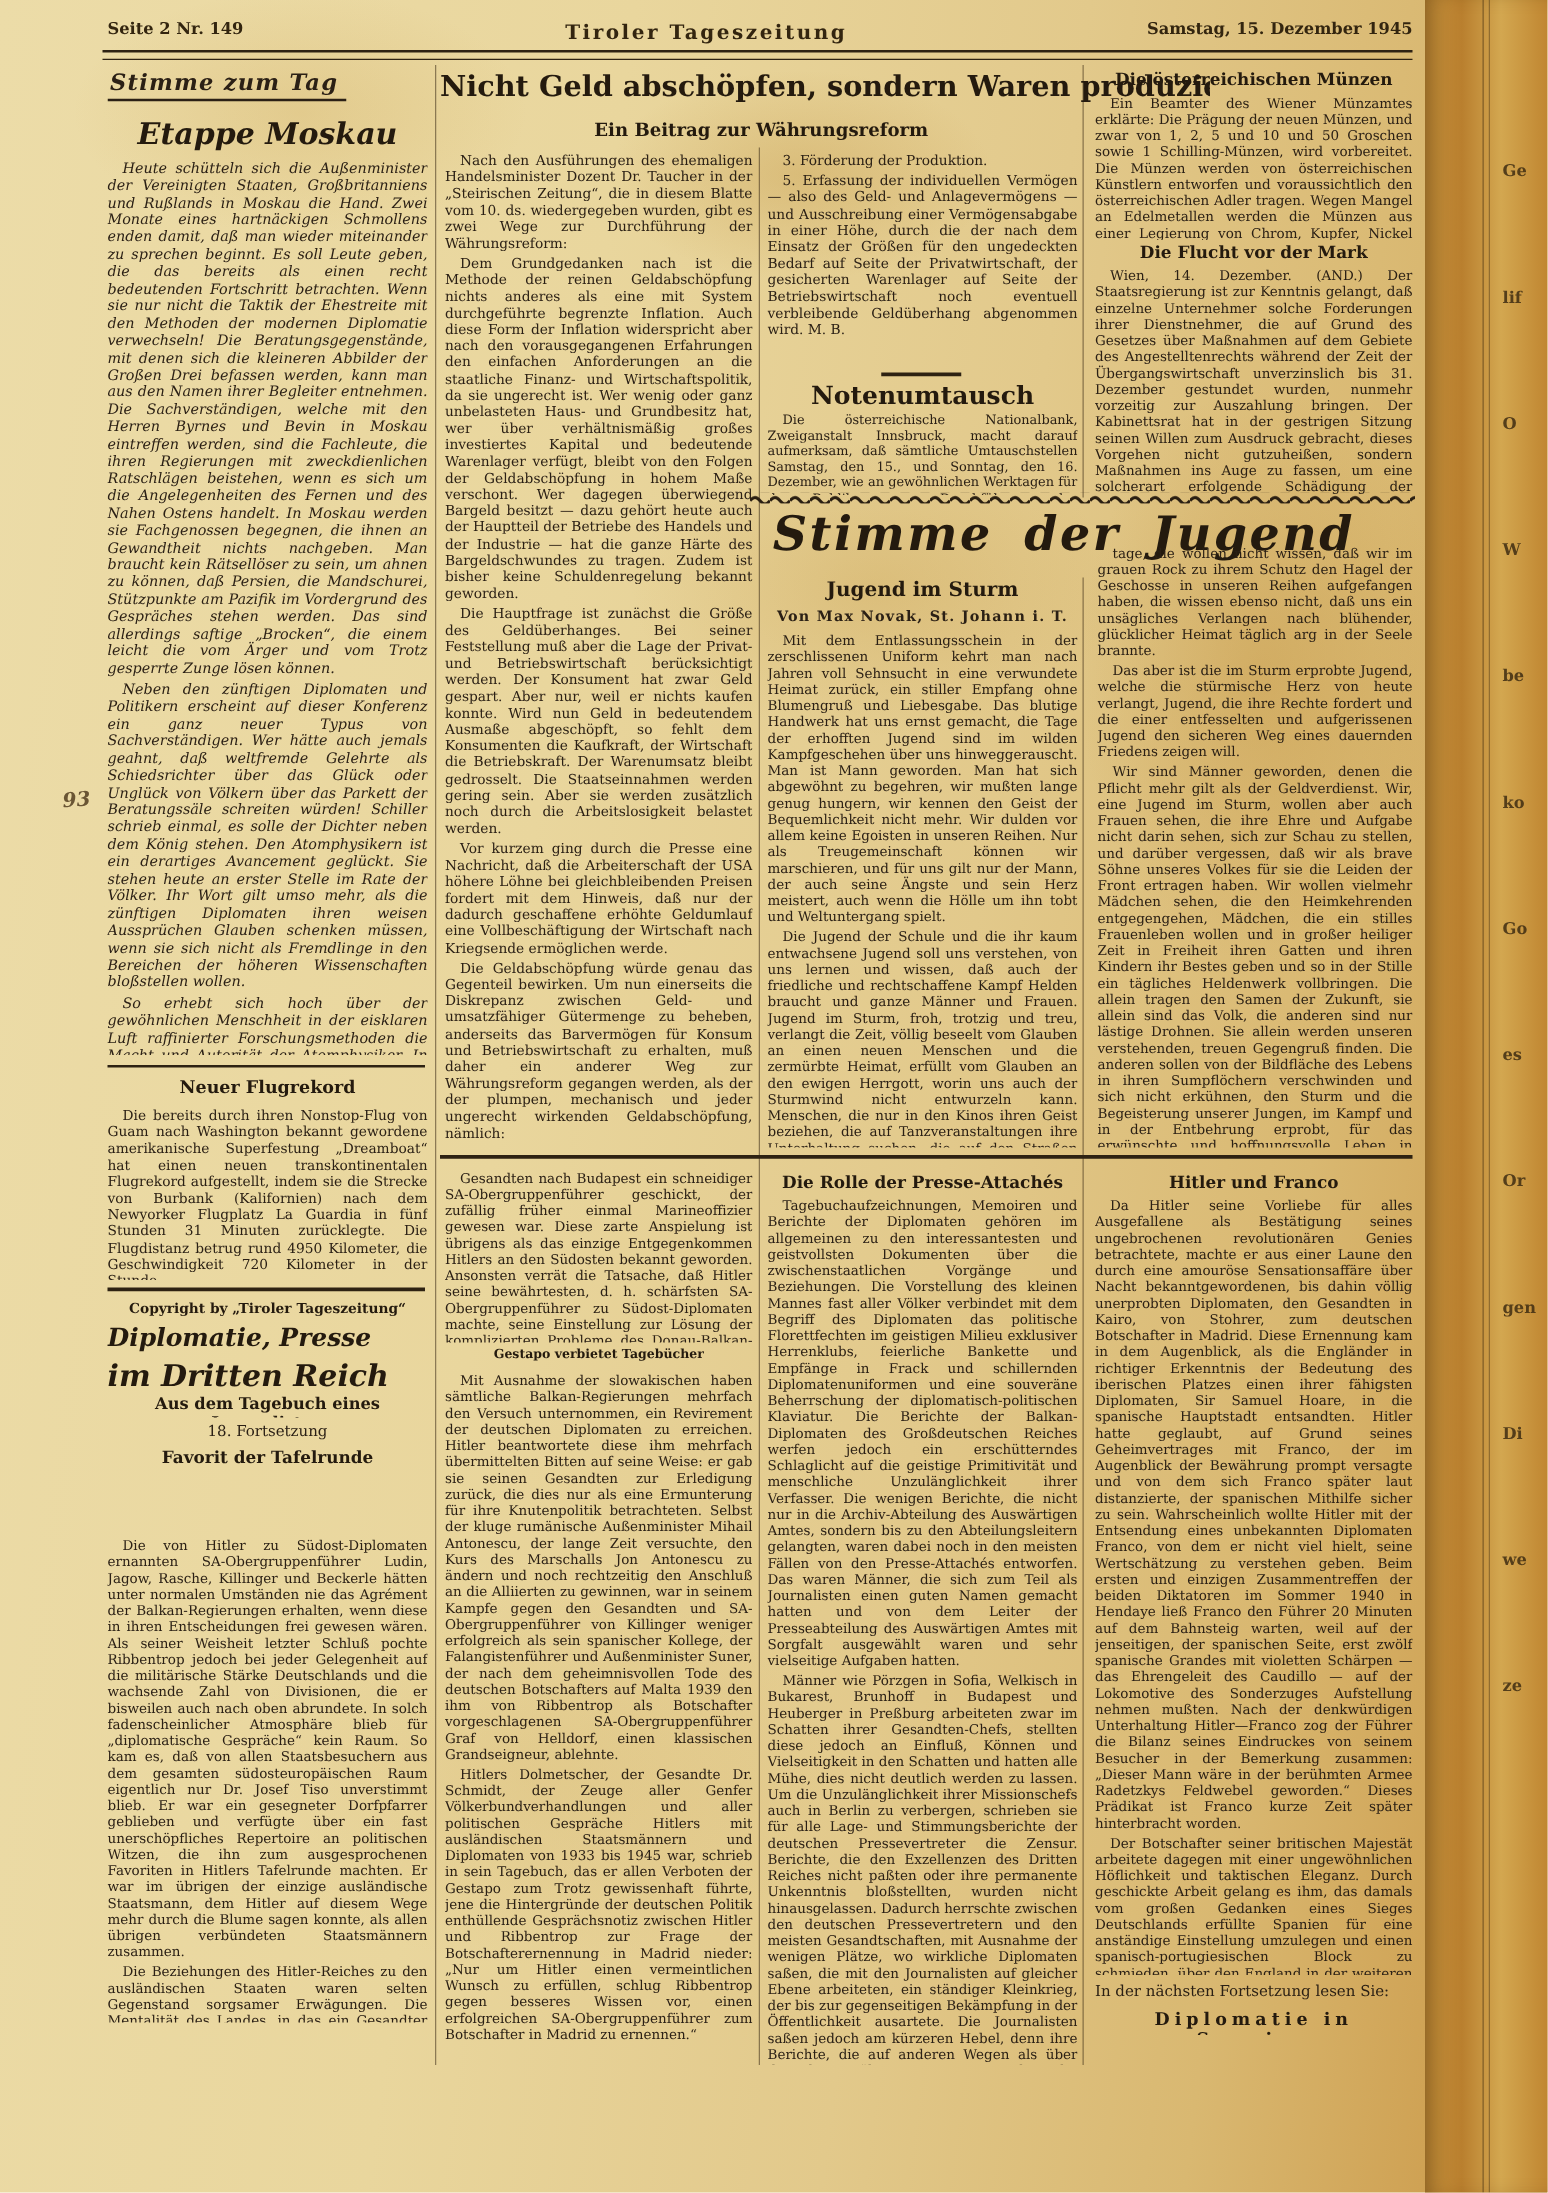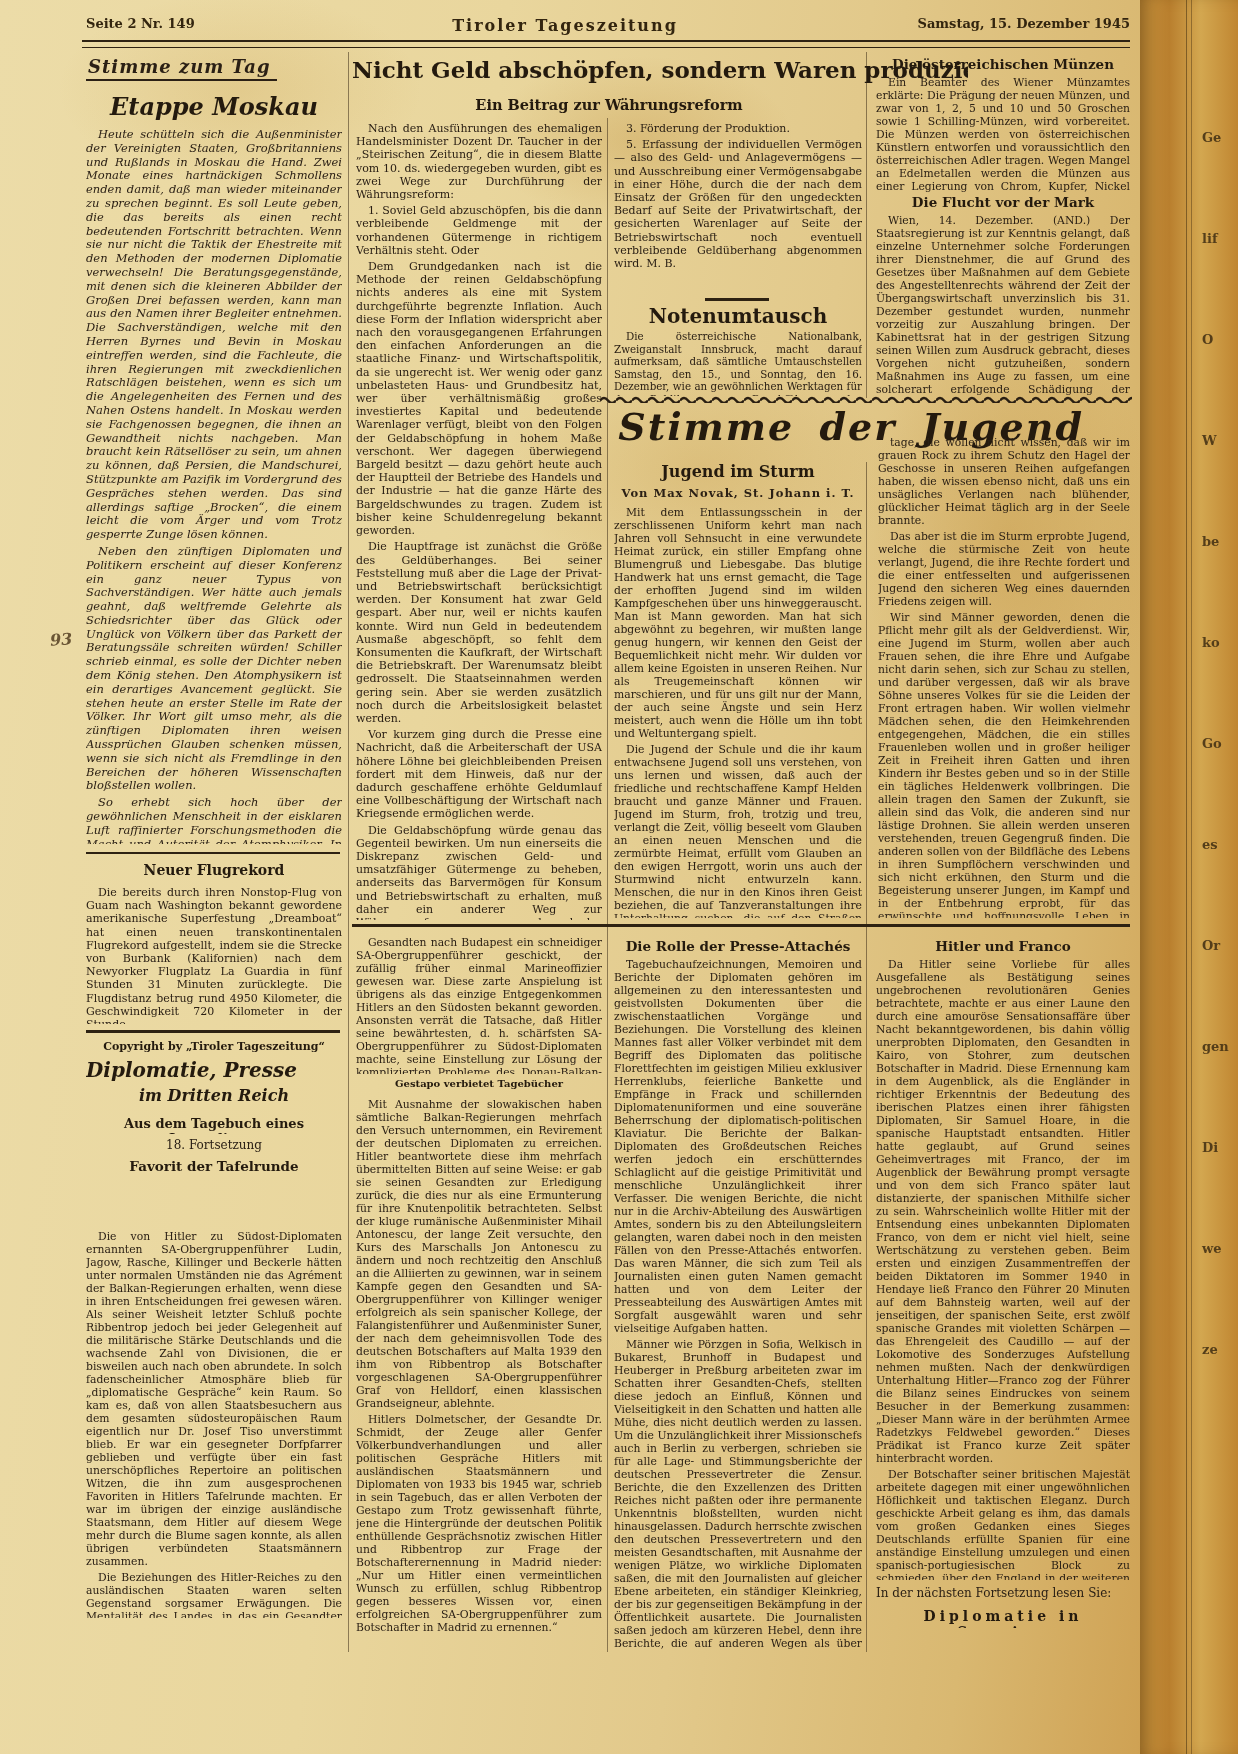--- a/index.html
+++ b/index.html
@@ -72,34 +72,33 @@
   </div>
 <div class="rule" style="left:86px;top:852px;width:254px;height:2px;"></div>
 <div class="blk h-center" style="left:86px;top:862px;width:256px;height:20px;font-size:14px;">Neuer Flugrekord</div>
 <div class="blk body-text fs-b" style="left:86px;top:886px;width:256px;height:138px;">
     <p class="para">Die bereits durch ihren Nonstop-Flug von Guam nach Washington bekannt gewordene amerikanische Superfestung „Dreamboat“ hat einen neuen transkontinentalen Flugrekord aufgestellt, indem sie die Strecke von Burbank (Kalifornien) nach dem Newyorker Flugplatz La Guardia in fünf Stunden 31 Minuten zurücklegte. Die Flugdistanz betrug rund 4950 Kilometer, die Geschwindigkeit 720 Kilometer in der Stunde.</p>
   </div>
 <div class="rule" style="left:86px;top:1030px;width:254px;height:2.5px;"></div>
 
 <div class="blk h-center" style="left:86px;top:1040px;width:256px;height:16px;font-size:11px;">Copyright by „Tiroler Tageszeitung“</div>
 <div class="blk script" style="left:86px;top:1058px;width:256px;height:26px;font-size:20px;">Diplomatie, Presse und Politik</div>
-<div class="blk script" style="left:86px;top:1086px;width:256px;height:26px;font-size:16px;text-align:center;">im Dritten Reich</div>
+<div class="blk script" style="left:86px;top:1086px;width:256px;height:26px;font-size:24px;text-align:left;">im Dritten Reich</div>
 <div class="blk h-center" style="left:86px;top:1116px;width:256px;height:18px;font-size:13px;">Aus dem Tagebuch eines Journalisten</div>
 <div class="blk" style="left:86px;top:1138px;width:256px;height:16px;text-align:center;font-size:12px;">18. Fortsetzung</div>
 <div class="blk h-center" style="left:86px;top:1158px;width:256px;height:18px;font-size:13.5px;">Favorit der Tafelrunde</div>
 <div class="blk body-text fs-c" style="left:86px;top:1182px;width:256px;height:388px;margin-top:48px;">
     <p class="para">Die von Hitler zu Südost-Diplomaten ernannten SA-Obergruppenführer Ludin, Jagow, Rasche, Killinger und Beckerle hätten unter normalen Umständen nie das Agrément der Balkan-Regierungen erhalten, wenn diese in ihren Entscheidungen frei gewesen wären. Als seiner Weisheit letzter Schluß pochte Ribbentrop jedoch bei jeder Gelegenheit auf die militärische Stärke Deutschlands und die wachsende Zahl von Divisionen, die er bisweilen auch nach oben abrundete. In solch fadenscheinlicher Atmosphäre blieb für „diplomatische Gespräche“ kein Raum. So kam es, daß von allen Staatsbesuchern aus dem gesamten südosteuropäischen Raum eigentlich nur Dr. Josef Tiso unverstimmt blieb. Er war ein gesegneter Dorfpfarrer geblieben und verfügte über ein fast unerschöpfliches Repertoire an politischen Witzen, die ihn zum ausgesprochenen Favoriten in Hitlers Tafelrunde machten. Er war im übrigen der einzige ausländische Staatsmann, dem Hitler auf diesem Wege mehr durch die Blume sagen konnte, als allen übrigen verbündeten Staatsmännern zusammen.</p>
     <p class="para">Die Beziehungen des Hitler-Reiches zu den ausländischen Staaten waren selten Gegenstand sorgsamer Erwägungen. Die Mentalität des Landes, in das ein Gesandter geschickt wurde, fand ebensowenig Berücksichtigung wie die Frage der persönlichen Eignung. Weil z. B. der Reichsverweser von Horthy vor langen Jahren einmal ein guter Admiral gewesen war, wurde in</p>
   </div>
 
 <div class="blk frak" style="left:352px;top:56px;width:616px;height:32px;font-size:23px;text-align:center;white-space:nowrap;">Nicht Geld abschöpfen, sondern Waren produzieren!</div>
 <div class="blk h-center" style="left:352px;top:96px;width:514px;height:20px;font-size:14.5px;">Ein Beitrag zur Währungsreform</div>
 <div class="blk body-text fs-b" style="left:356px;top:122px;width:246px;height:798px;">
     <p class="para">Nach den Ausführungen des ehemaligen Handelsminister Dozent Dr. Taucher in der „Steirischen Zeitung“, die in diesem Blatte vom 10. ds. wiedergegeben wurden, gibt es zwei Wege zur Durchführung der Währungsreform:</p>
-    <p class="para">1. Soviel Geld abzuschöpfen, bis die dann verbleibende Geldmenge mit der vorhandenen Gütermenge in richtigem Verhältnis steht. Oder</p>
     <p class="para">Dem Grundgedanken nach ist die Methode der reinen Geldabschöpfung nichts anderes als eine mit System durchgeführte begrenzte Inflation. Auch diese Form der Inflation widerspricht aber nach den vorausgegangenen Erfahrungen den einfachen Anforderungen an die staatliche Finanz- und Wirtschaftspolitik, da sie ungerecht ist. Wer wenig oder ganz unbelasteten Haus- und Grundbesitz hat, wer über verhältnismäßig großes investiertes Kapital und bedeutende Warenlager verfügt, bleibt von den Folgen der Geldabschöpfung in hohem Maße verschont. Wer dagegen überwiegend Bargeld besitzt — dazu gehört heute auch der Hauptteil der Betriebe des Handels und der Industrie — hat die ganze Härte des Bargeldschwundes zu tragen. Zudem ist bisher keine Schuldenregelung bekannt geworden.</p>
     <p class="para">Die Hauptfrage ist zunächst die Größe des Geldüberhanges. Bei seiner Feststellung muß aber die Lage der Privat- und Betriebswirtschaft berücksichtigt werden. Der Konsument hat zwar Geld gespart. Aber nur, weil er nichts kaufen konnte. Wird nun Geld in bedeutendem Ausmaße abgeschöpft, so fehlt dem Konsumenten die Kaufkraft, der Wirtschaft die Betriebskraft. Der Warenumsatz bleibt gedrosselt. Die Staatseinnahmen werden gering sein. Aber sie werden zusätzlich noch durch die Arbeitslosigkeit belastet werden.</p>
     <p class="para">Vor kurzem ging durch die Presse eine Nachricht, daß die Arbeiterschaft der USA höhere Löhne bei gleichbleibenden Preisen fordert mit dem Hinweis, daß nur der dadurch geschaffene erhöhte Geldumlauf eine Vollbeschäftigung der Wirtschaft nach Kriegsende ermöglichen werde.</p>
     <p class="para">Die Geldabschöpfung würde genau das Gegenteil bewirken. Um nun einerseits die Diskrepanz zwischen Geld- und umsatzfähiger Gütermenge zu beheben, anderseits das Barvermögen für Konsum und Betriebswirtschaft zu erhalten, muß daher ein anderer Weg zur Währungsreform gegangen werden, als der der plumpen, mechanisch und jeder ungerecht wirkenden Geldabschöpfung, nämlich:</p>
   </div>
 <div class="blk body-text fs-b" style="left:614px;top:122px;width:248px;height:172px;">
     <p class="para">3. Förderung der Produktion.</p>
     <p class="para">5. Erfassung der individuellen Vermögen — also des Geld- und Anlagevermögens — und Ausschreibung einer Vermögensabgabe in einer Höhe, durch die der nach dem Einsatz der Größen für den ungedeckten Bedarf auf Seite der Privatwirtschaft, der gesicherten Warenlager auf Seite der Betriebswirtschaft noch eventuell verbleibende Geldüberhang abgenommen wird.   M. B.</p>
   </div>
 
@@ -128,21 +127,21 @@
 </svg>
 <div class="blk banner" style="left:614px;top:404px;width:470px;height:54px;">Stimme der Jugend</div>
 <div class="blk frak" style="left:614px;top:462px;width:248px;height:22px;font-size:16px;text-align:center;">Jugend im Sturm</div>
 <div class="blk byline" style="left:614px;top:486px;width:248px;height:16px;">Von Max Novak, St. Johann i. T.</div>
 <div class="blk body-text fs-c" style="left:614px;top:506px;width:248px;height:412px;">
     <p class="para">Mit dem Entlassungsschein in der zerschlissenen Uniform kehrt man nach Jahren voll Sehnsucht in eine verwundete Heimat zurück, ein stiller Empfang ohne Blumengruß und Liebesgabe. Das blutige Handwerk hat uns ernst gemacht, die Tage der erhofften Jugend sind im wilden Kampfgeschehen über uns hinweggerauscht. Man ist Mann geworden. Man hat sich abgewöhnt zu begehren, wir mußten lange genug hungern, wir kennen den Geist der Bequemlichkeit nicht mehr. Wir dulden vor allem keine Egoisten in unseren Reihen. Nur als Treugemeinschaft können wir marschieren, und für uns gilt nur der Mann, der auch seine Ängste und sein Herz meistert, auch wenn die Hölle um ihn tobt und Weltuntergang spielt.</p>
     <p class="para">Die Jugend der Schule und die ihr kaum entwachsene Jugend soll uns verstehen, von uns lernen und wissen, daß auch der friedliche und rechtschaffene Kampf Helden braucht und ganze Männer und Frauen. Jugend im Sturm, froh, trotzig und treu, verlangt die Zeit, völlig beseelt vom Glauben an einen neuen Menschen und die zermürbte Heimat, erfüllt vom Glauben an den ewigen Herrgott, worin uns auch der Sturmwind nicht entwurzeln kann. Menschen, die nur in den Kinos ihren Geist beziehen, die auf Tanzveranstaltungen ihre Unterhaltung suchen, die auf den Straßen stundenlang ihre wohlangezogene Langeweile spazierentragen, diese Menschen wissen freilich nichts von den riesigen Entsagungen und der Härte unserer Front-</p>
   </div>
 <div class="blk body-text fs-c" style="left:878px;top:436px;width:252px;height:482px;">
     <p class="para">tage, die wollen nicht wissen, daß wir im grauen Rock zu ihrem Schutz den Hagel der Geschosse in unseren Reihen aufgefangen haben, die wissen ebenso nicht, daß uns ein unsägliches Verlangen nach blühender, glücklicher Heimat täglich arg in der Seele brannte.</p>
-    <p class="para">Das aber ist die im Sturm erprobte Jugend, welche die stürmische Zeit von heute verlangt, Jugend, die ihre Rechte fordert und die einer entfesselten und aufgerissenen Jugend den sicheren Weg eines dauernden Friedens zeigen will.</p>
+    <p class="para">Das aber ist die im Sturm erprobte Jugend, welche die stürmische Herz von heute verlangt, Jugend, die ihre Rechte fordert und die einer entfesselten und aufgerissenen Jugend den sicheren Weg eines dauernden Friedens zeigen will.</p>
     <p class="para">Wir sind Männer geworden, denen die Pflicht mehr gilt als der Geldverdienst. Wir, eine Jugend im Sturm, wollen aber auch Frauen sehen, die ihre Ehre und Aufgabe nicht darin sehen, sich zur Schau zu stellen, und darüber vergessen, daß wir als brave Söhne unseres Volkes für sie die Leiden der Front ertragen haben. Wir wollen vielmehr Mädchen sehen, die den Heimkehrenden entgegengehen, Mädchen, die ein stilles Frauenleben wollen und in großer heiliger Zeit in Freiheit ihren Gatten und ihren Kindern ihr Bestes geben und so in der Stille ein tägliches Heldenwerk vollbringen. Die allein tragen den Samen der Zukunft, sie allein sind das Volk, die anderen sind nur lästige Drohnen. Sie allein werden unseren verstehenden, treuen Gegengruß finden. Die anderen sollen von der Bildfläche des Lebens in ihren Sumpflöchern verschwinden und sich nicht erkühnen, den Sturm und die Begeisterung unserer Jungen, im Kampf und in der Entbehrung erprobt, für das erwünschte und hoffnungsvolle Leben in einem neuerworbenen Vaterland zu schänden.</p>
   </div>
 
 <div class="rule" style="left:352px;top:924px;width:778px;height:3px;"></div>
 
 <div class="blk body-text fs-c" style="left:356px;top:936px;width:246px;height:138px;">
     <p class="para">Gesandten nach Budapest ein schneidiger SA-Obergruppenführer geschickt, der zufällig früher einmal Marineoffizier gewesen war. Diese zarte Anspielung ist übrigens als das einzige Entgegenkommen Hitlers an den Südosten bekannt geworden. Ansonsten verrät die Tatsache, daß Hitler seine bewährtesten, d. h. schärfsten SA-Obergruppenführer zu Südost-Diplomaten machte, seine Einstellung zur Lösung der komplizierten Probleme des Donau-Balkan-Raumes.</p>
   </div>
 <div class="blk h-center" style="left:356px;top:1078px;width:246px;height:18px;font-size:10px;">Gestapo verbietet Tagebücher</div>
 <div class="blk body-text fs-c" style="left:356px;top:1098px;width:246px;height:560px;">

